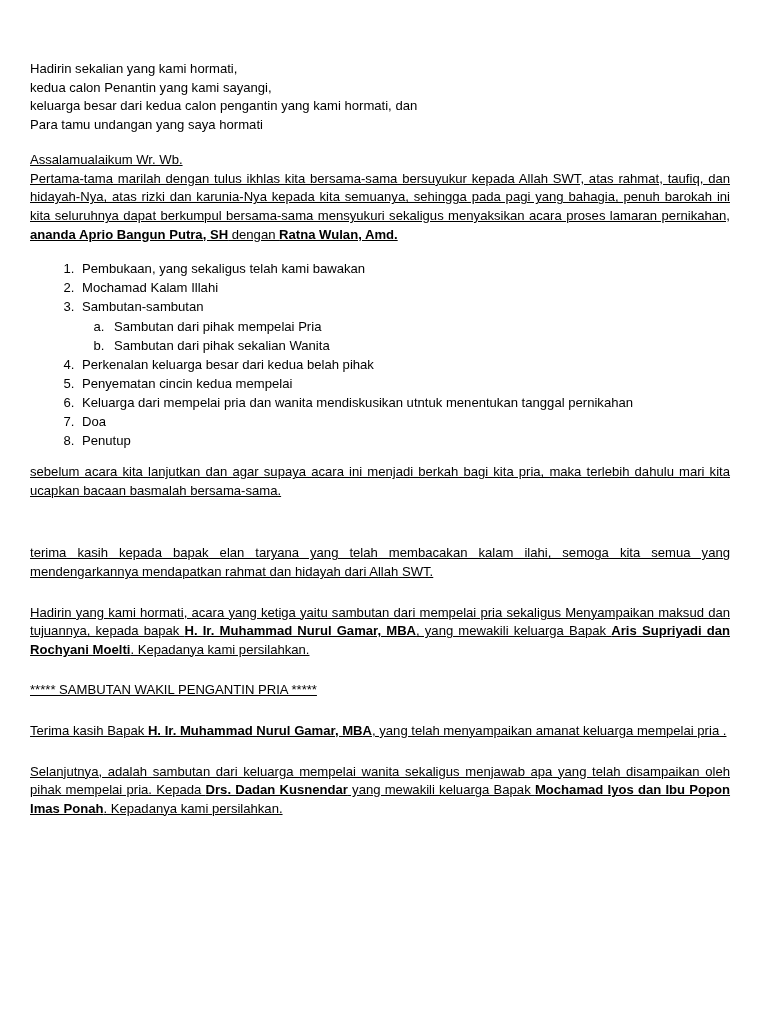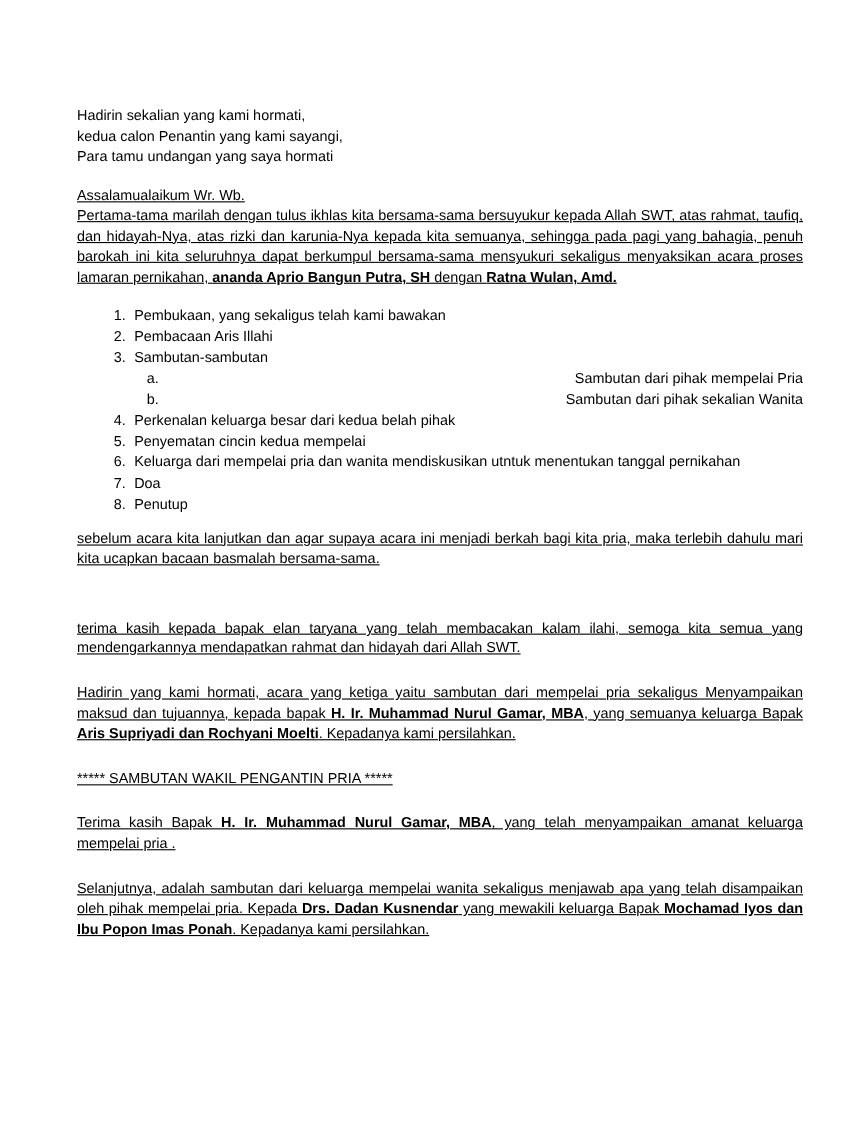--- a/index.html
+++ b/index.html
@@ -11,23 +11,22 @@
     width: 768px;
     height: 1024px;
     font-family: "Liberation Sans", sans-serif;
     color: #000000;
     overflow: hidden;
   }
   .page {
     width: 768px;
     height: 808px;
     box-sizing: border-box;
-    padding: 60px 38px 0 70px;
+    padding: 60px 38px 0 30px;
     position: relative;
-    margin-top: 36px;
   }
   .doc {
     font-size: 13.1px;
     line-height: 1.42;
   }
   .salutation-block p {
     margin: 0;
   }
   p.para {
     margin: 0 0 0 0;
@@ -61,54 +60,54 @@
   }
   ol.sub-list {
     margin: 0;
     padding-left: 26px;
     list-style-type: lower-alpha;
   }
   ol.sub-list > li {
     margin: 0;
     padding-left: 6px;
     line-height: 1.46;
-    text-align: right;
   }
   b { font-weight: bold; }
   .stars { letter-spacing: 0; }
   .justify-spread {
     text-align: justify;
     text-align-last: justify;
   }
 </style>
 </head>
 <body>
 
 <div class="page">
   <div class="doc">
 
     <div class="salutation-block">
       <p>Hadirin sekalian yang kami hormati,</p>
       <p>kedua calon Penantin yang kami sayangi,</p>
+      <p>keluarga besar dari kedua calon pengantin yang kami hormati, dan</p>
       <p>Para tamu undangan yang saya hormati</p>
     </div>
 
     <div class="spacer-md"></div>
 
     <p class="para">Assalamualaikum Wr. Wb.</p>
 
 
     <p class="para"><span>Pertama-tama marilah dengan tulus ikhlas kita bersama-sama bersuyukur kepada Allah SWT, atas rahmat, taufiq, dan hidayah-Nya, atas rizki dan karunia-Nya kepada kita semuanya, sehingga pada pagi yang bahagia, penuh barokah ini kita seluruhnya dapat berkumpul bersama-sama mensyukuri sekaligus menyaksikan acara proses lamaran pernikahan, </span><b>ananda Aprio Bangun Putra, SH</b><span> dengan </span><b>Ratna Wulan, Amd.</b></p>
 
     <div class="spacer-sm"></div>
 
 
     <ol class="main-list">
       <li>Pembukaan, yang sekaligus telah kami bawakan</li>
-      <li>Pembacaan Aris Illahi</li>
+      <li>Mochamad Kalam Illahi</li>
       <li>
         <span>Sambutan-sambutan</span>
         <ol class="sub-list">
           <li>Sambutan dari pihak mempelai Pria</li>
           <li>Sambutan dari pihak sekalian Wanita</li>
         </ol>
       </li>
       <li>Perkenalan keluarga besar dari kedua belah pihak</li>
       <li>Penyematan cincin kedua mempelai</li>
       <li>Keluarga dari mempelai pria dan wanita mendiskusikan utntuk menentukan tanggal pernikahan</li>
@@ -122,21 +121,21 @@
 
     <div class="spacer-lg"></div>
 
 
     <div class="spacer-lg"></div>
 
     <p class="para">terima kasih kepada bapak elan taryana yang telah membacakan kalam ilahi, semoga kita semua yang mendengarkannya mendapatkan rahmat dan hidayah dari Allah SWT.</p>
 
     <div class="spacer-lg"></div>
 
-    <p class="para"><span>Hadirin yang kami hormati, acara yang ketiga yaitu sambutan dari mempelai pria sekaligus Menyampaikan maksud dan tujuannya, kepada bapak </span><b>H. Ir. Muhammad Nurul Gamar, MBA</b><span>, yang semuanya keluarga Bapak </span><b>Aris Supriyadi dan Rochyani Moelti</b><span>. Kepadanya kami persilahkan.</span></p>
+    <p class="para"><span>Hadirin yang kami hormati, acara yang ketiga yaitu sambutan dari mempelai pria sekaligus Menyampaikan maksud dan tujuannya, kepada bapak </span><b>H. Ir. Muhammad Nurul Gamar, MBA</b><span>, yang mewakili keluarga Bapak </span><b>Aris Supriyadi dan Rochyani Moelti</b><span>. Kepadanya kami persilahkan.</span></p>
 
     <div class="spacer-lg"></div>
 
     <p class="para stars">***** SAMBUTAN WAKIL PENGANTIN PRIA *****</p>
 
     <div class="spacer-lg"></div>
 
     <p class="para"><span>Terima kasih Bapak </span><b>H. Ir. Muhammad Nurul Gamar, MBA</b><span>,   yang telah menyampaikan amanat keluarga mempelai pria .</span></p>
 
     <div class="spacer-lg"></div>

